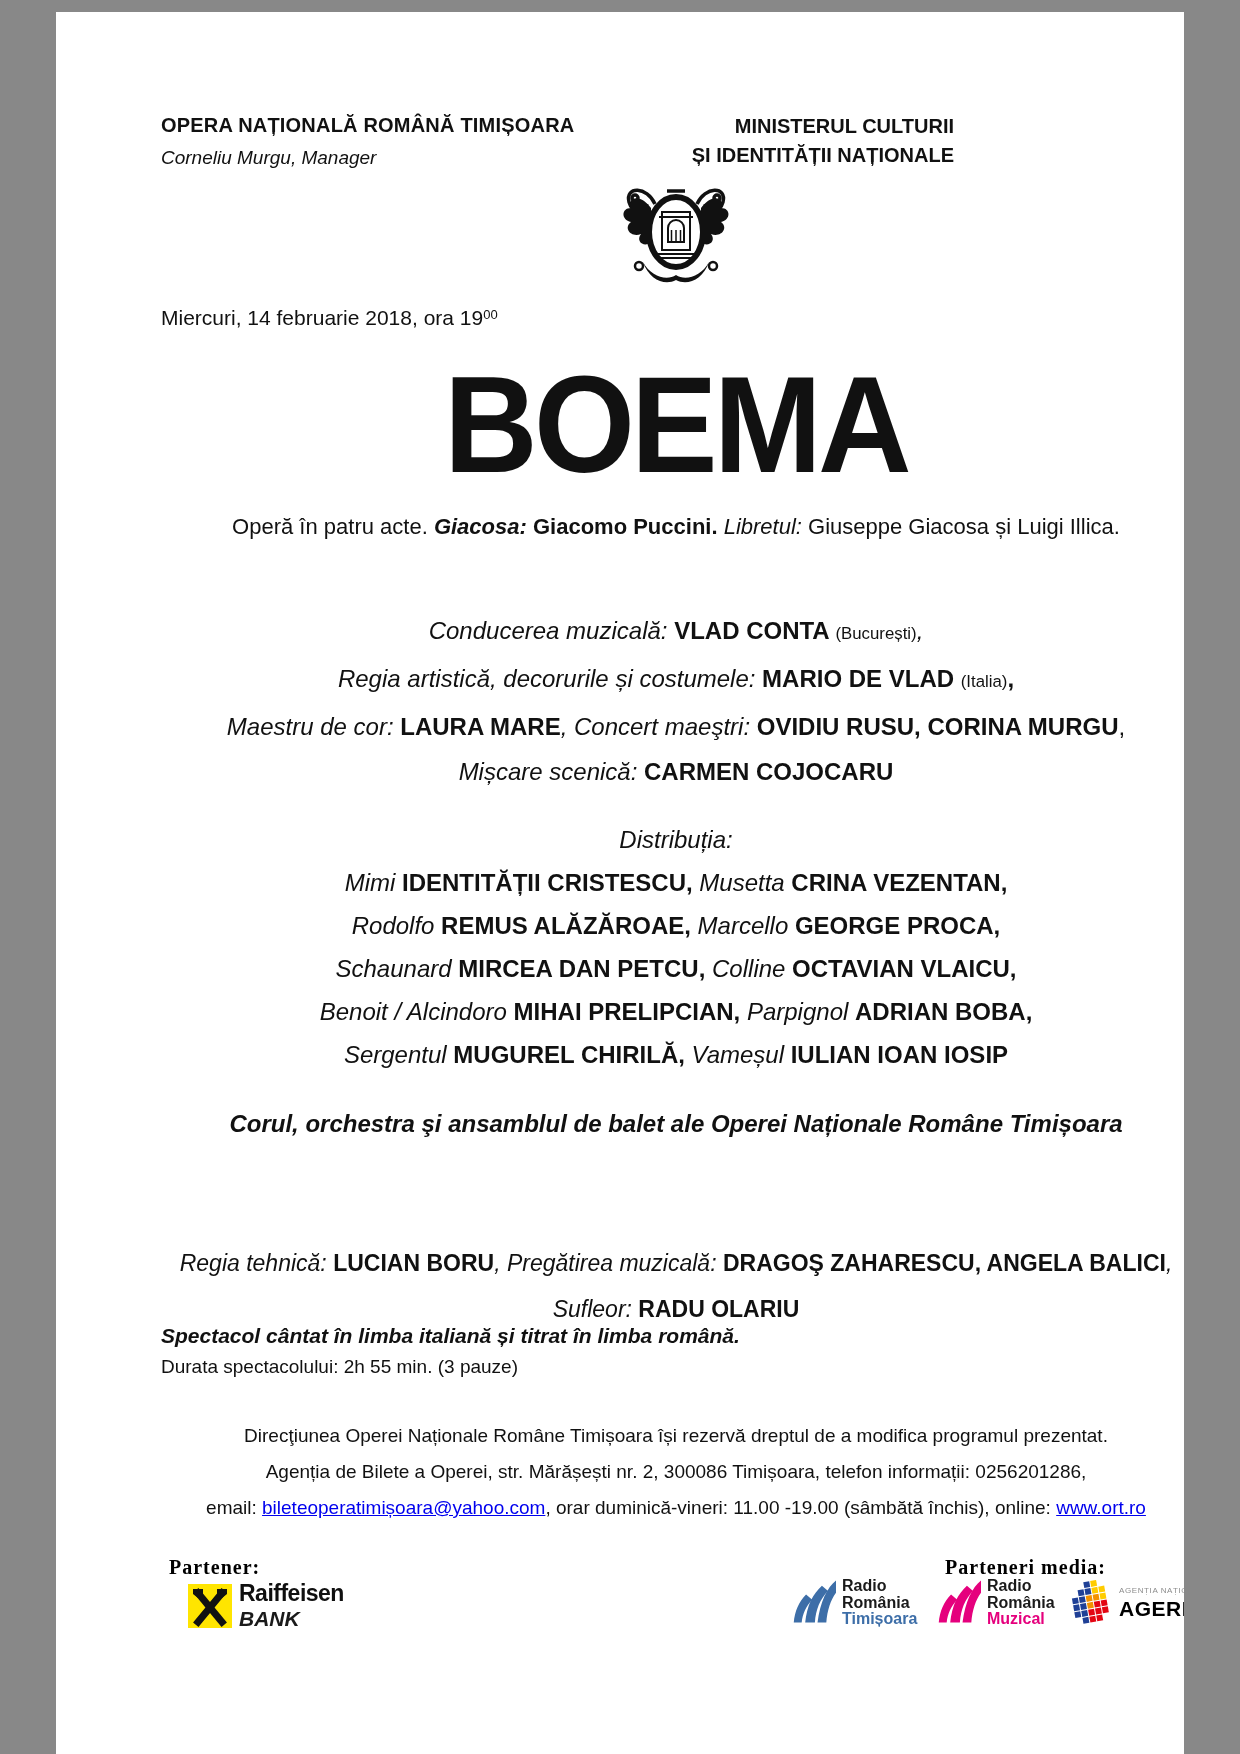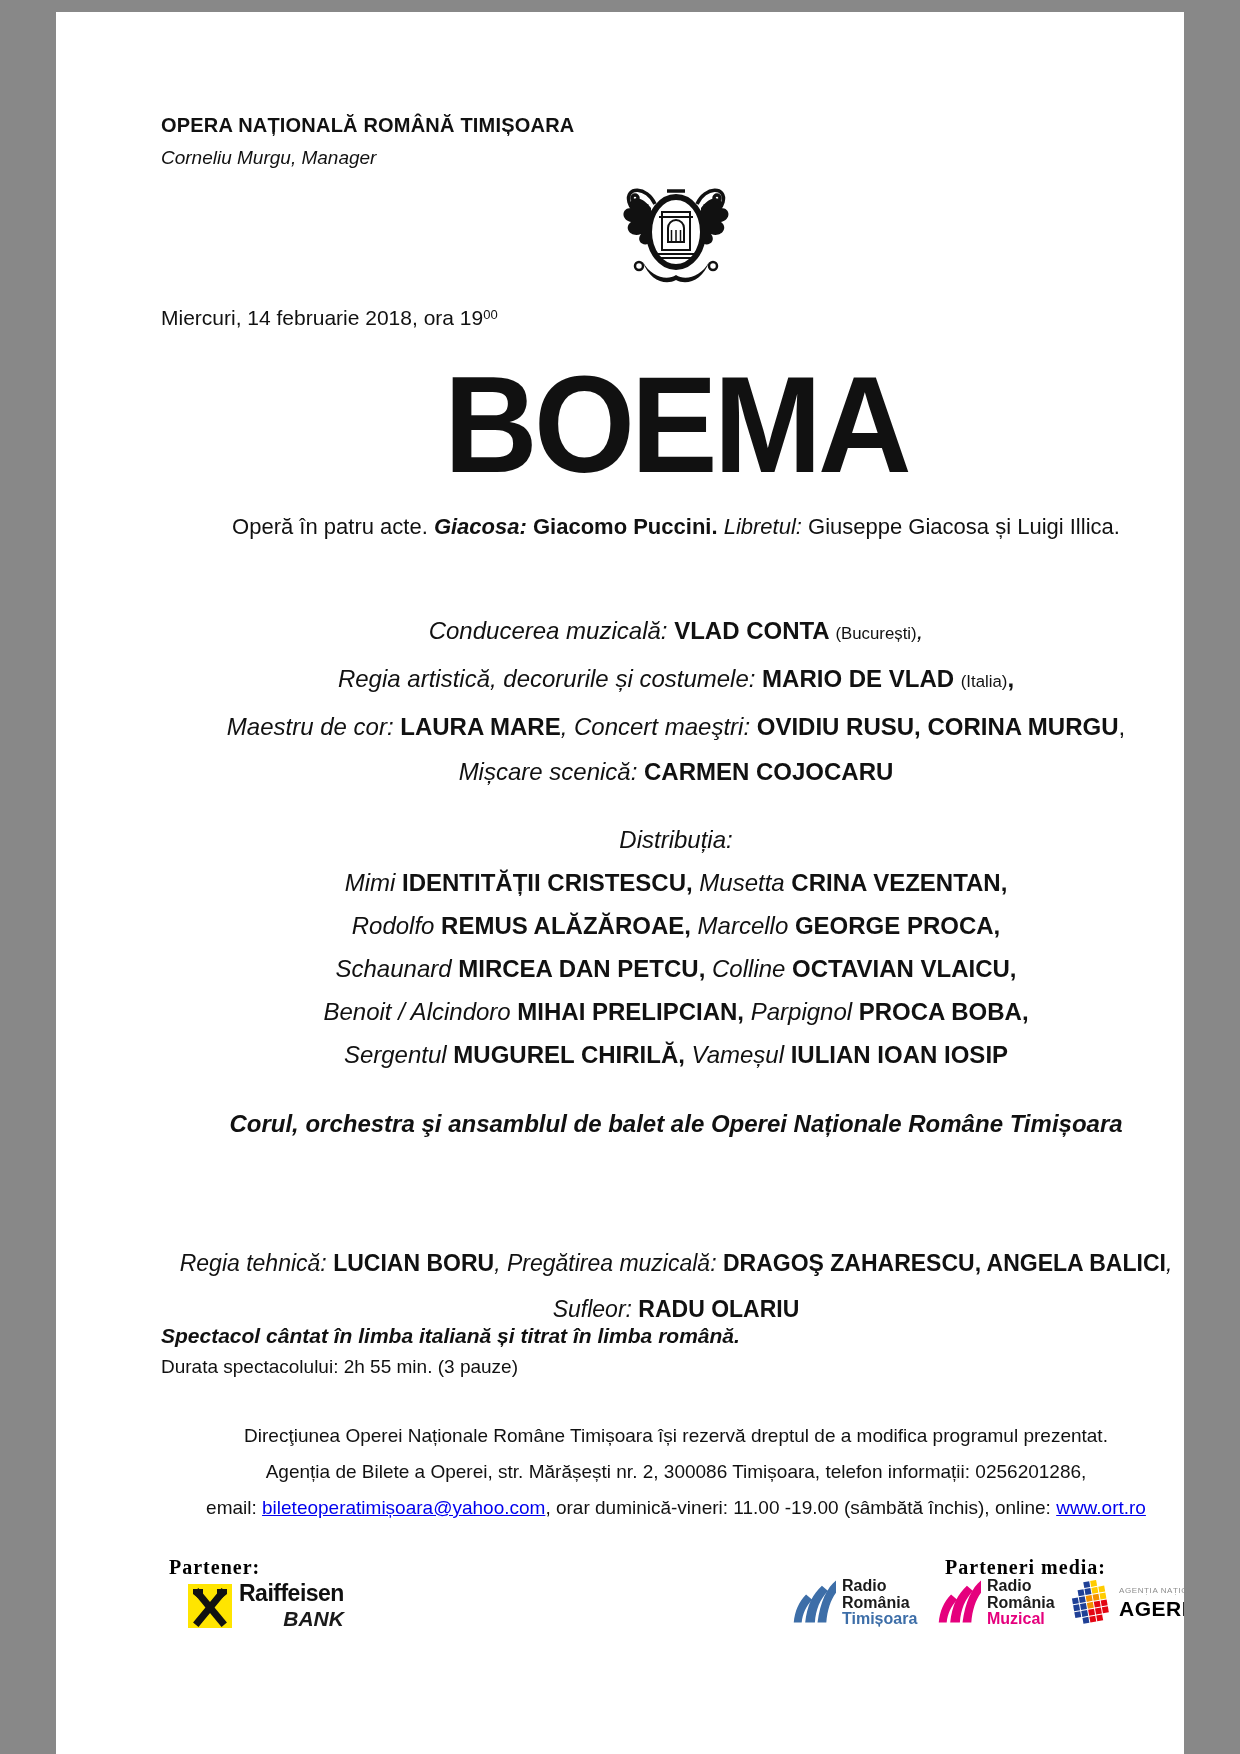--- a/index.html
+++ b/index.html
@@ -54,21 +54,21 @@
   .note-dur{left:105px;top:1344px;font-size:19px;}
 
   .footer{top:1406px;font-size:19px;}
   .footer .tline{line-height:36px;}
 
   .serif-label{font-family:"Liberation Serif","DejaVu Serif",serif;font-weight:700;font-size:20px;letter-spacing:1px;color:#000;}
   .partner-label{left:113px;top:1544px;}
   .media-label{right:78px;top:1544px;}
 
   .raiffeisen{left:132px;top:1570px;display:flex;align-items:center;}
-  .raiffeisen .txt{margin-left:7px;line-height:1;text-align:right;}
+  .raiffeisen .txt{margin-left:7px;line-height:1;}
   .rf-name{font-size:23px;font-weight:700;color:#0f0f0f;letter-spacing:-0.5px;}
   .rf-bank{font-size:21px;font-weight:700;font-style:italic;color:#1a1a1a;margin-top:3px;}
 
   .radiologo{display:flex;align-items:flex-start;}
   .radiologo .txt{margin-left:6px;font-size:16px;font-weight:700;line-height:16.5px;color:#1a1a1a;}
   .radio-timisoara{left:736px;top:1566px;}
   .radio-muzical{left:881px;top:1566px;}
   .radio-timisoara .accent{color:#3d6ea8;}
   .radio-muzical .accent{color:#e5007d;}
 
@@ -78,20 +78,24 @@
   .ag-name{font-size:21px;font-weight:700;color:#000000;letter-spacing:0.5px;margin-top:2px;}
 </style>
 </head>
 <body>
 
 <div class="page">
 
   <div class="abs header-left">
     <div class="org-name">OPERA NAȚIONALĂ ROMÂNĂ TIMIȘOARA</div>
     <div class="manager">Corneliu Murgu, Manager</div>
+  </div>
+  <div class="abs header-right">
+    <div>MINISTERUL CULTURII</div>
+    <div>ȘI IDENTITĂȚII NAȚIONALE</div>
   </div>
 
   <div class="abs emblem">
     <svg width="134" height="104" viewBox="0 0 134 104">
       <g fill="none" stroke="#111" stroke-width="6">
         <ellipse cx="67" cy="52" rx="27" ry="35"></ellipse>
       </g>
       <g fill="none" stroke="#111" stroke-width="3.5">
         <path d="M46,24 C38,6 16,6 20,22 C23,33 36,33 38,24"></path>
         <path d="M88,24 C96,6 118,6 114,22 C111,33 98,33 96,24"></path>
@@ -132,21 +136,21 @@
       <div class="tline"><span class="seg-i">Regia artistică, decorurile și costumele: </span><span class="seg-b">MARIO DE VLAD </span><span class="seg-sm">(Italia)</span><span class="seg-b">,</span></div>
       <div class="tline"><span class="seg-i">Maestru de cor: </span><span class="seg-b">LAURA MARE</span><span class="seg-i">, Concert maeştri: </span><span class="seg-b">OVIDIU RUSU, CORINA MURGU</span><span class="seg-r">,</span></div>
       <div class="tline"><span class="seg-i">Mișcare scenică: </span><span class="seg-b">CARMEN COJOCARU</span></div>
     </div>
 
   <div class="abs centercol cast">
       <div class="tline"><span class="seg-i">Distribuția:</span></div>
       <div class="tline"><span class="seg-i">Mimi </span><span class="seg-b">IDENTITĂȚII CRISTESCU, </span><span class="seg-i">Musetta </span><span class="seg-b">CRINA VEZENTAN,</span></div>
       <div class="tline"><span class="seg-i">Rodolfo </span><span class="seg-b">REMUS ALĂZĂROAE, </span><span class="seg-i">Marcello </span><span class="seg-b">GEORGE PROCA,</span></div>
       <div class="tline"><span class="seg-i">Schaunard </span><span class="seg-b">MIRCEA DAN PETCU, </span><span class="seg-i">Colline </span><span class="seg-b">OCTAVIAN VLAICU,</span></div>
-      <div class="tline"><span class="seg-i">Benoit / Alcindoro </span><span class="seg-b">MIHAI PRELIPCIAN, </span><span class="seg-i">Parpignol </span><span class="seg-b">PROCA BOBA,</span></div>
+      <div class="tline"><span class="seg-i">Benoit / Alcindoro </span><span class="seg-b">MIHAI PRELIPCIAN, </span><span class="seg-i">Parpignol </span><span class="seg-b">ADRIAN BOBA,</span></div>
       <div class="tline"><span class="seg-i">Sergentul </span><span class="seg-b">MUGUREL CHIRILĂ, </span><span class="seg-i">Vameșul </span><span class="seg-b">IULIAN IOAN IOSIP</span></div>
     </div>
 
   <div class="abs centercol ensemble"><span class="seg-bi">Corul, orchestra şi ansamblul de balet ale Operei Naționale Române Timișoara</span></div>
 
   <div class="abs centercol technical">
       <div class="tline"><span class="seg-i">Regia tehnică: </span><span class="seg-b">LUCIAN BORU</span><span class="seg-i">, Pregătirea  muzicală: </span><span class="seg-b">DRAGOŞ ZAHARESCU, ANGELA BALICI</span><span class="seg-i">,</span></div>
       <div class="tline"><span class="seg-i">Sufleor: </span><span class="seg-b">RADU OLARIU</span></div>
     </div>
 

